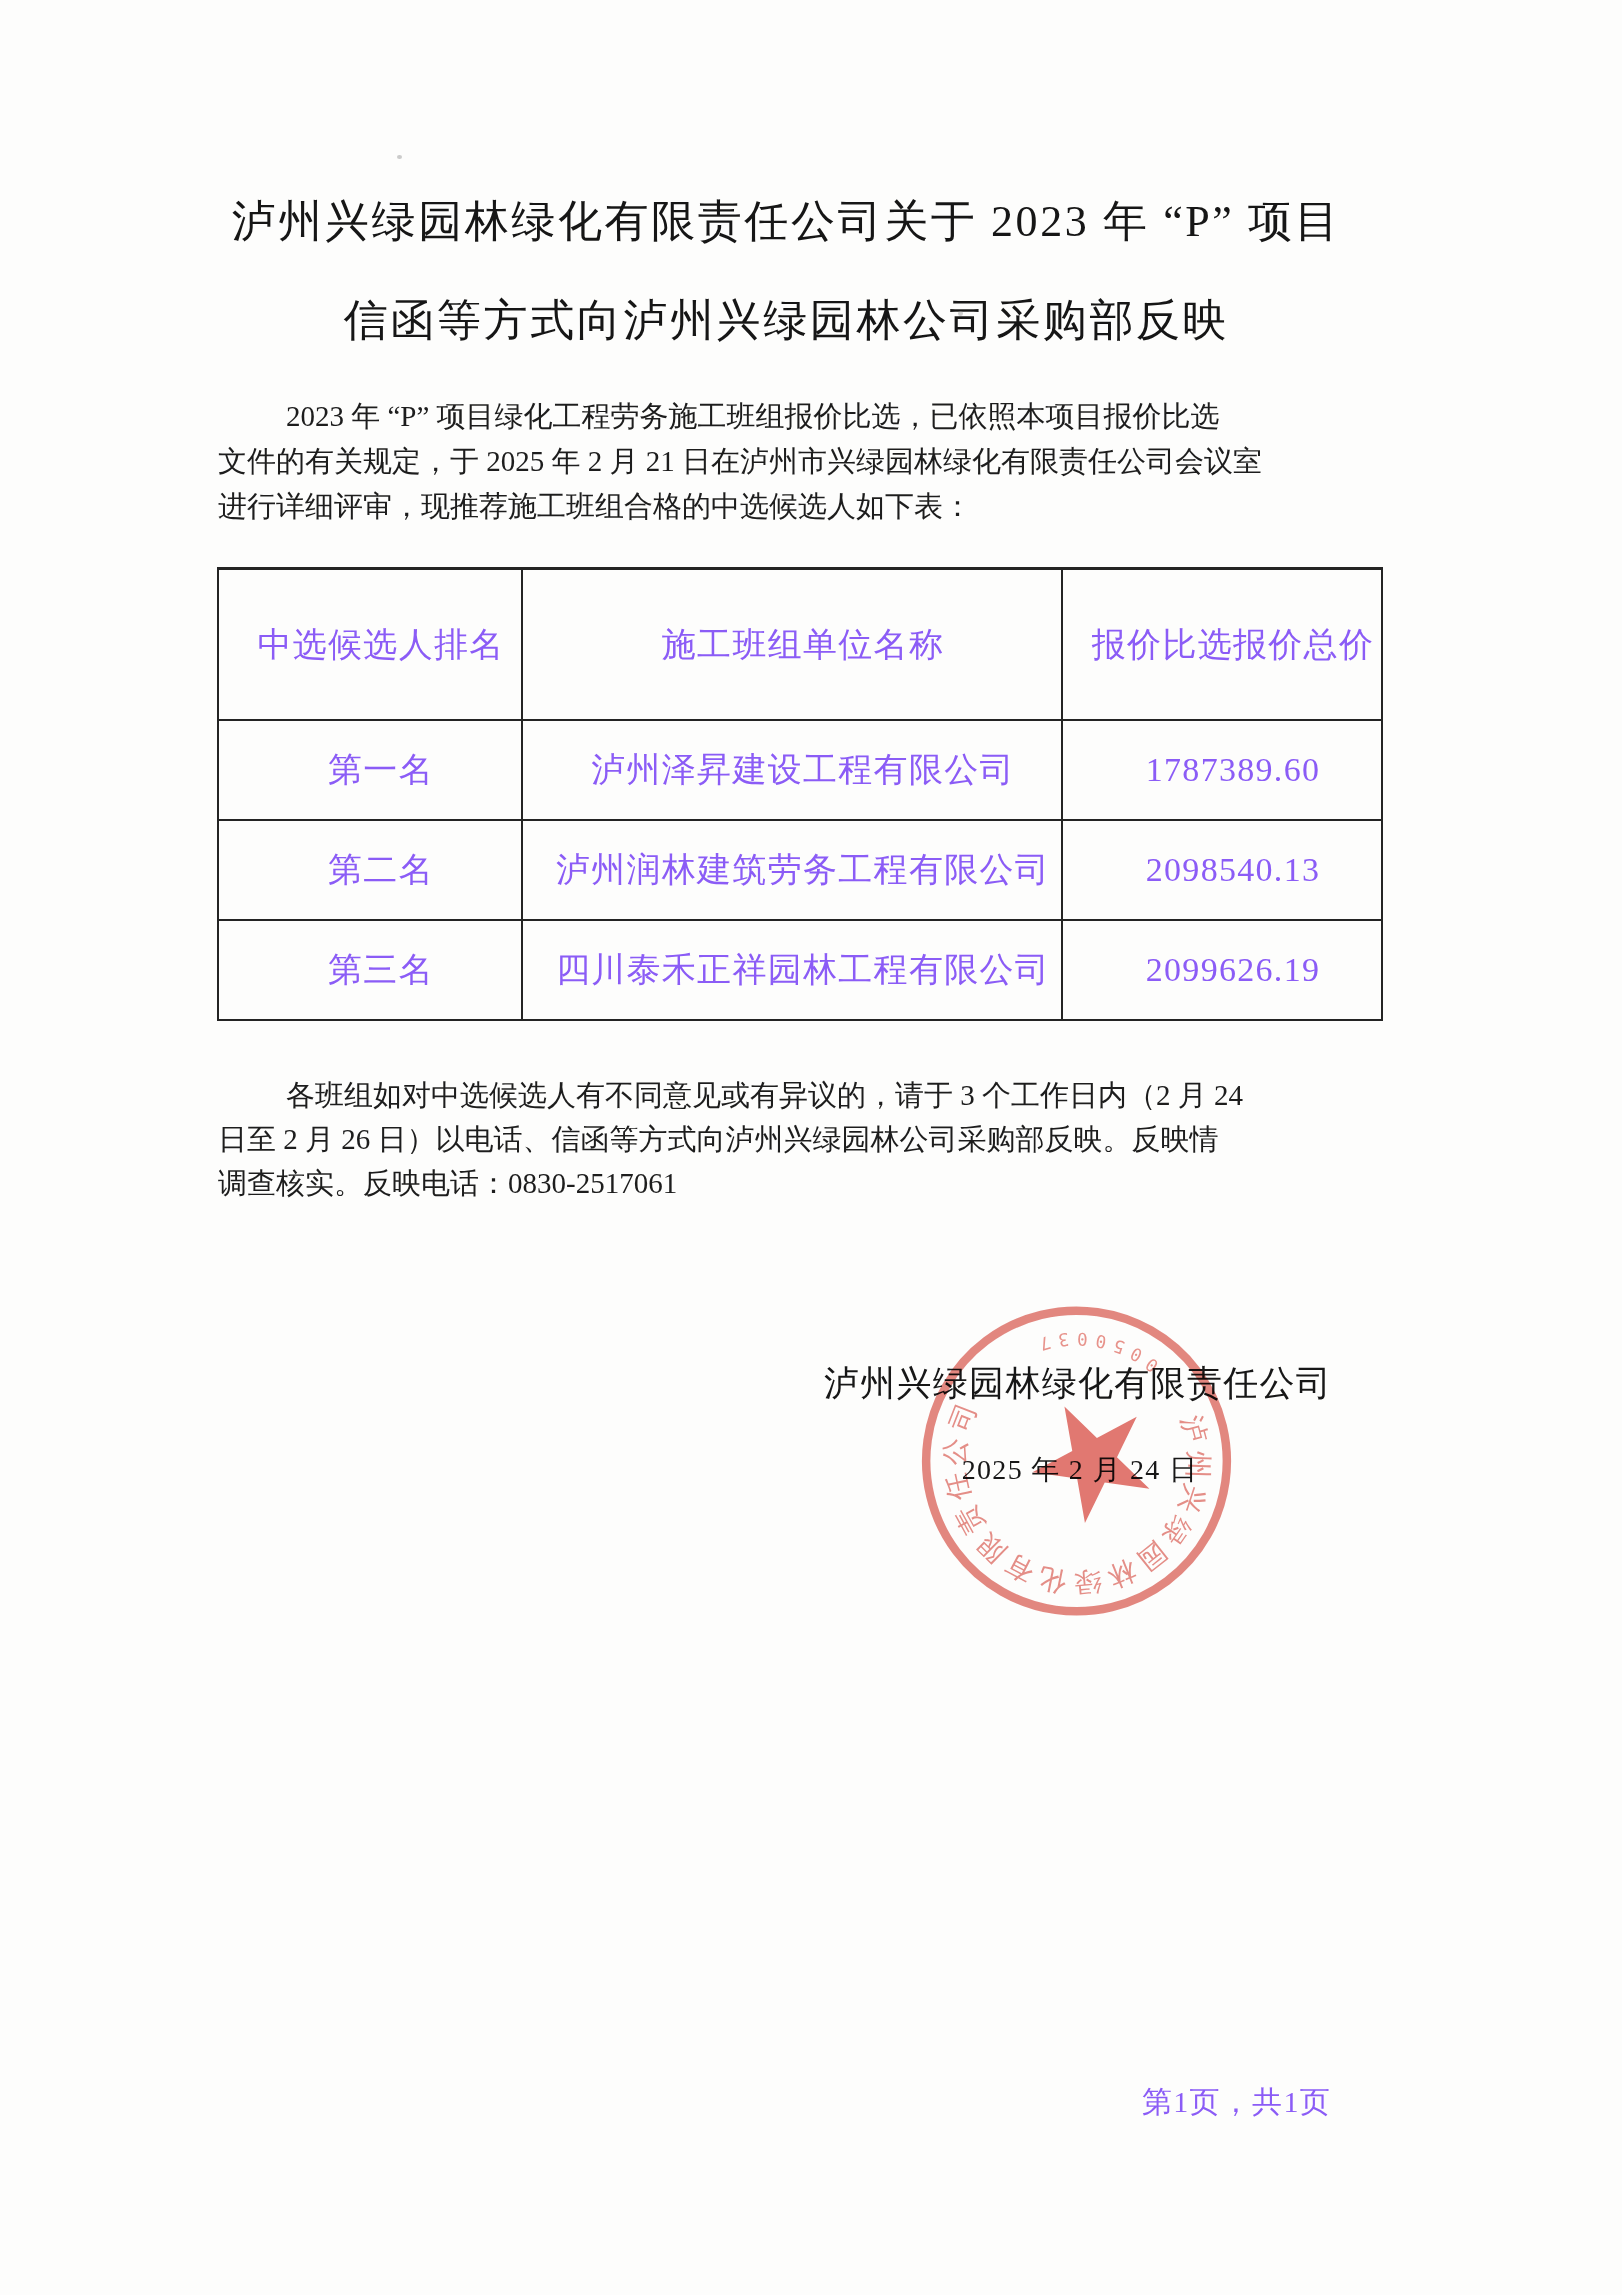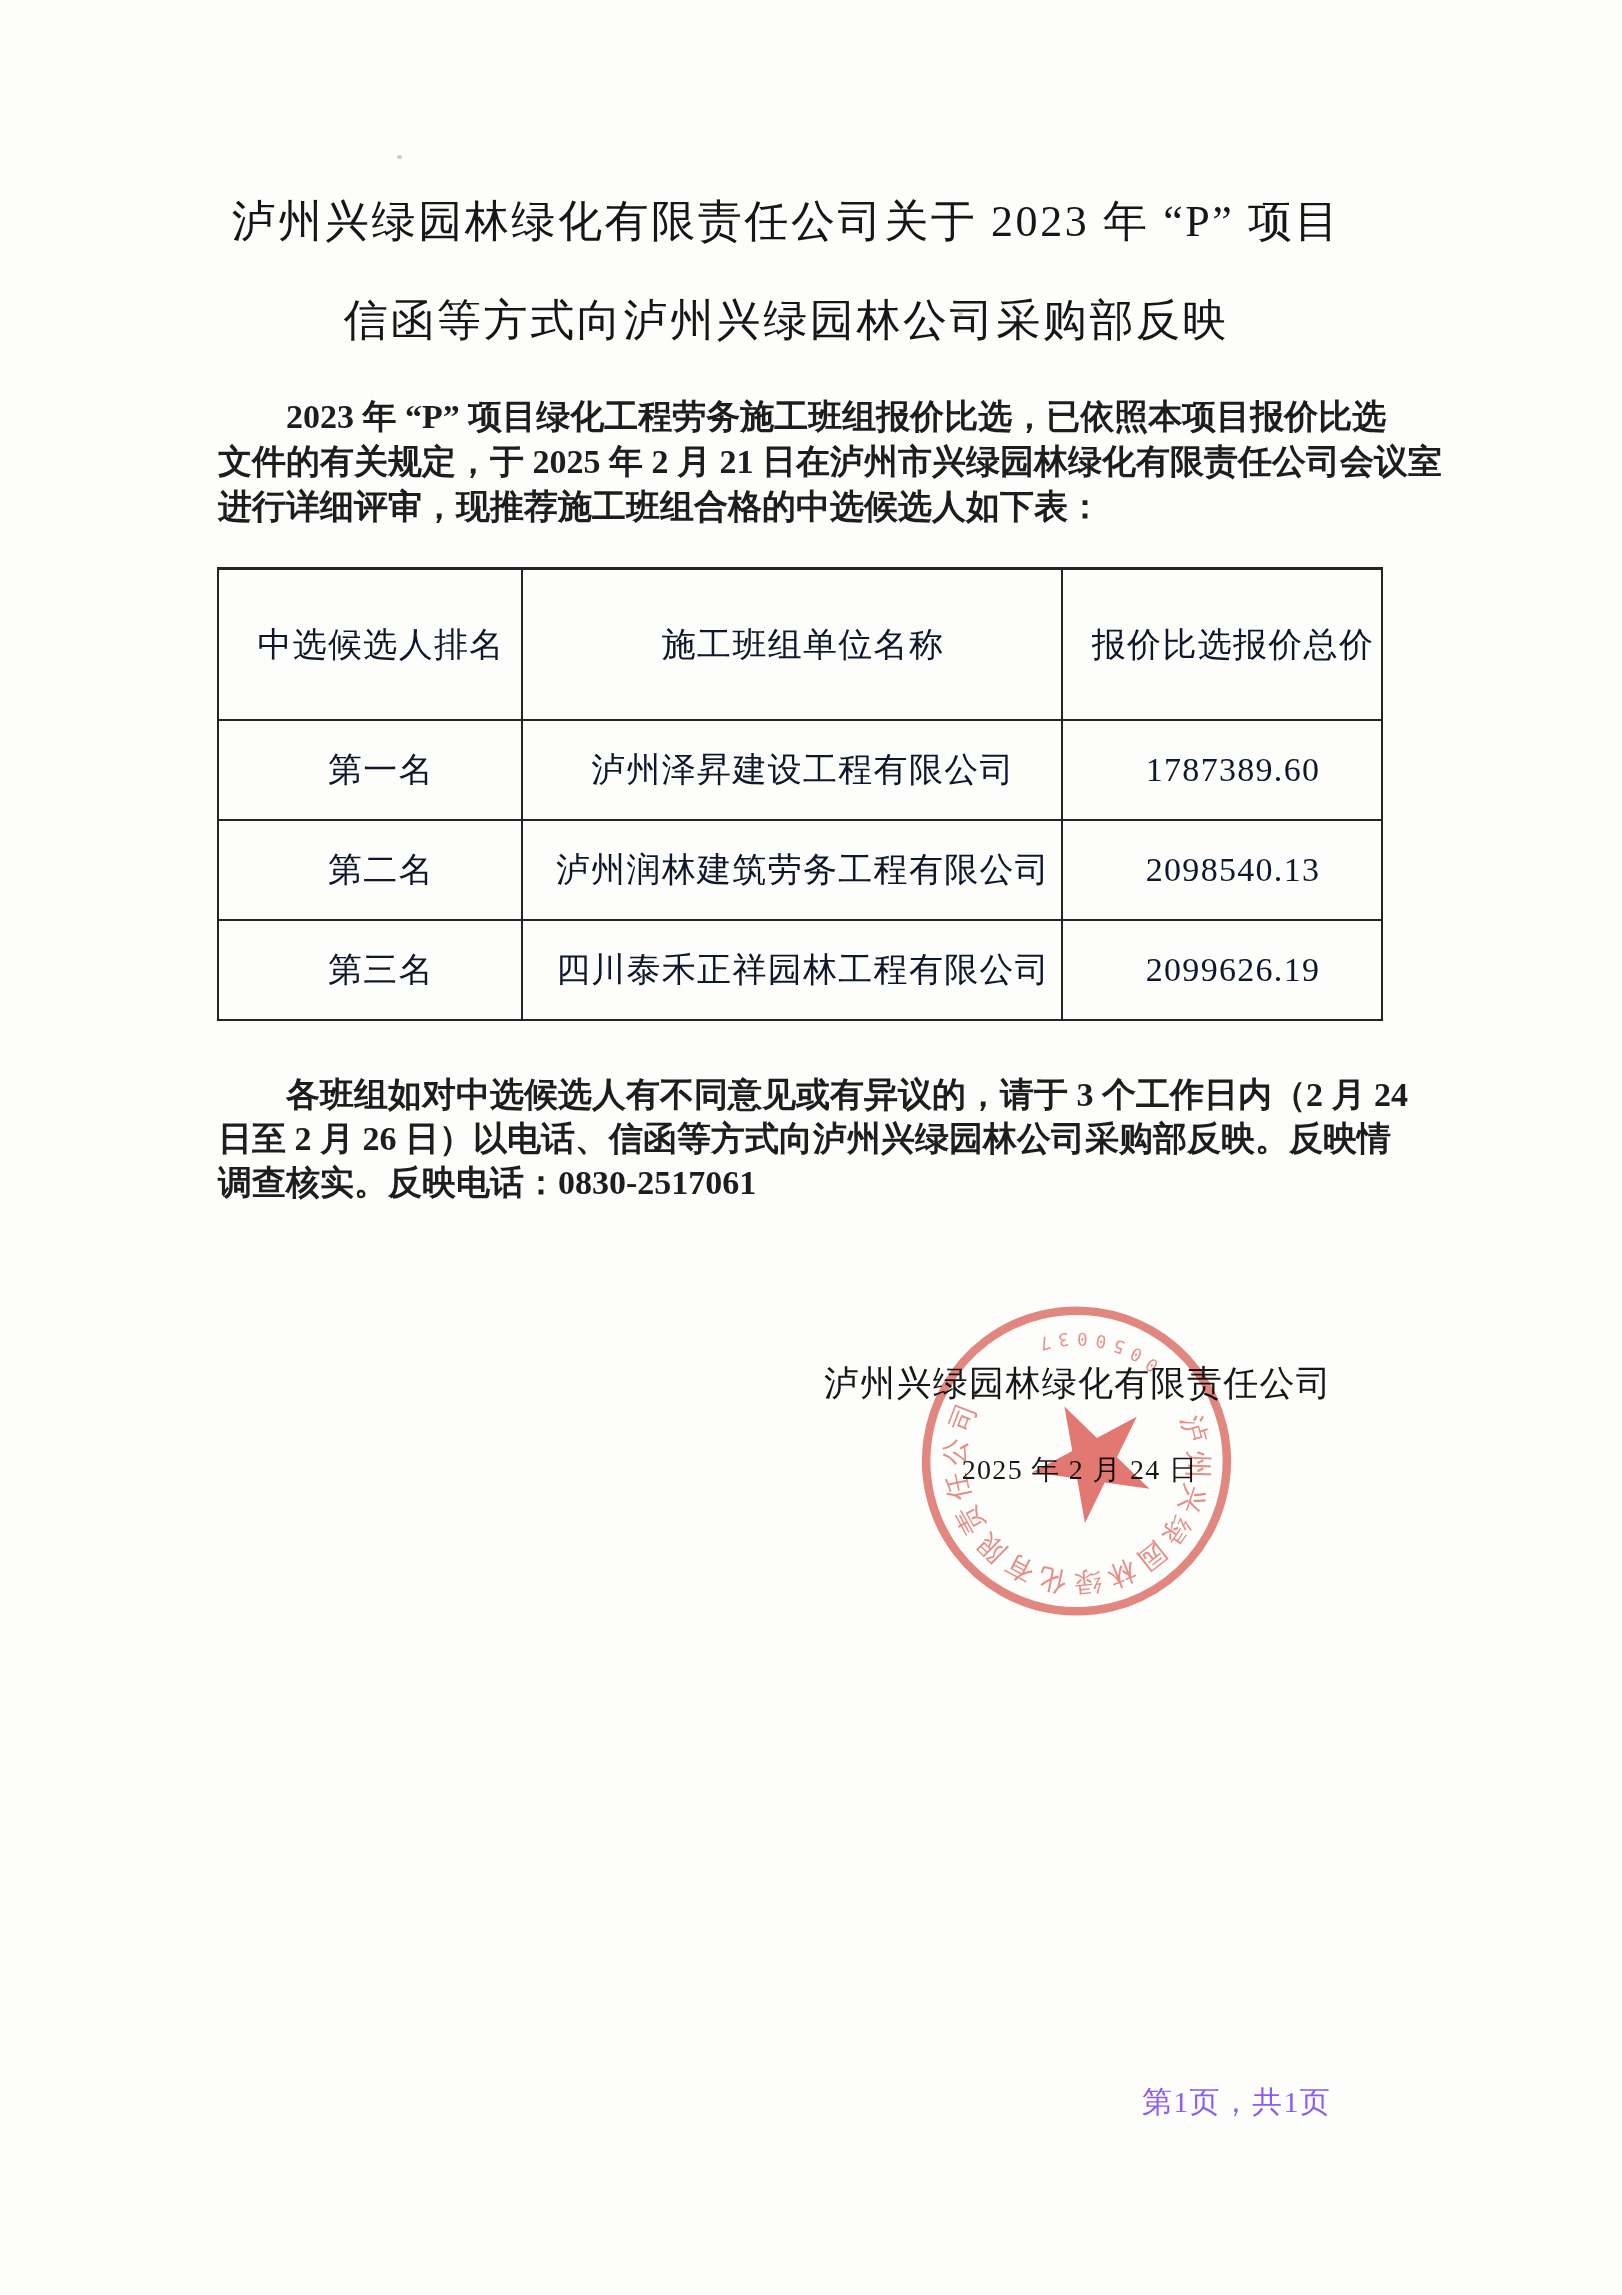--- a/index.html
+++ b/index.html
@@ -15,38 +15,38 @@
   }
   .title-line{
     position:absolute;left:0;width:1573px;
     text-align:center;font-size:44px;line-height:56px;
     letter-spacing:2.6px;font-weight:400;color:#161616;
   }
   .title-1{top:194px;}
   .title-2{top:293px;}
   .para{
     position:absolute;left:218px;width:1186px;
-    font-size:34px;color:#1d1d1d;font-weight:bold;
+    font-size:29px;color:#1d1d1d;
   }
   .para .line{line-height:45px;white-space:nowrap;}
   .para .indent{padding-left:68px;}
   .intro{top:394px;}
   .notice{top:1073px;}
   .notice .line{line-height:44px;}
   table.bid{
     position:absolute;left:217px;top:567px;
     width:1164px;border-collapse:collapse;table-layout:fixed;
   }
   table.bid col.c1{width:304px;}
   table.bid col.c2{width:540px;}
   table.bid col.c3{width:320px;}
   table.bid td,table.bid th{
     border:2.6px solid #242424;
     text-align:center;vertical-align:middle;
-    font-weight:400;font-size:34px;color:#0f172a;
+    font-weight:400;font-size:34px;color:#8b5cf6;
     letter-spacing:1.3px;
     padding-left:23px;
   }
   table.bid tr.head td{height:147px;}
   table.bid tr.row td{height:96px;}
   table.bid{border-top:3.9px solid #242424;}
   td.price{font-size:33px;letter-spacing:0.7px;}
   .sig-line{
     position:absolute;transform:translateX(-50%);
     white-space:nowrap;color:#171717;

